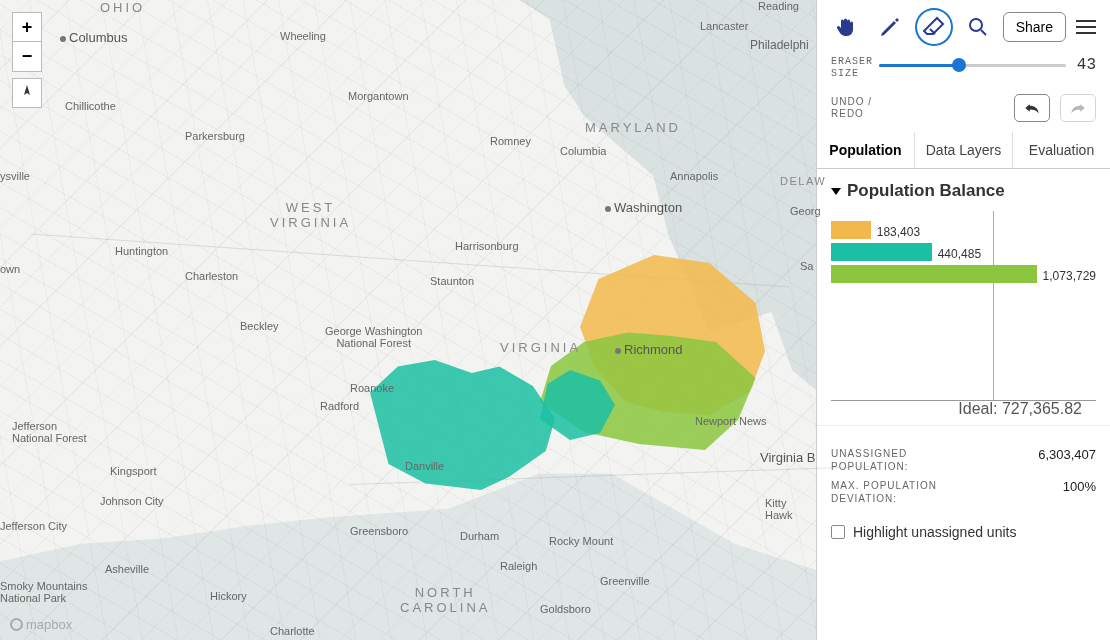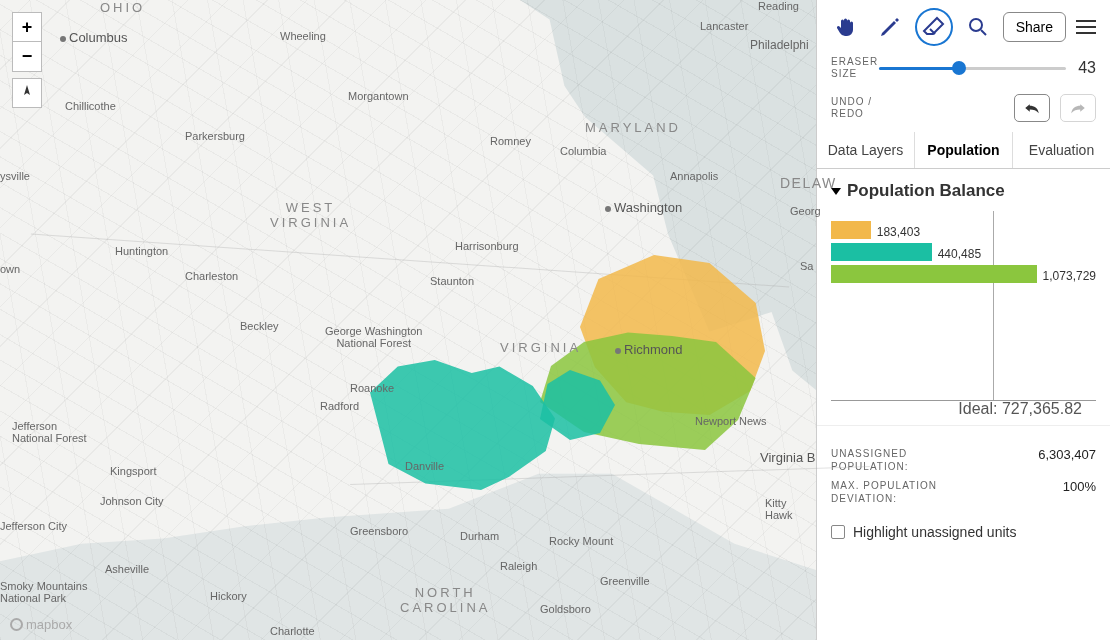--- a/index.html
+++ b/index.html
@@ -53,21 +53,21 @@
 
   
   .toolbar { display:flex; align-items:center; gap:6px; padding:8px 10px 4px; }
   .tool { width:38px; height:38px; border-radius:50%; display:flex; align-items:center; justify-content:center; cursor:pointer;}
   .tool svg { width:24px; height:24px; }
   .tool.active { border:2px solid #1976d2; }
   .share-btn { margin-left:auto; padding:6px 12px; border:1px solid #888; border-radius:6px; background:#fff; font-size:14px; cursor:pointer;}
   .menu-btn { width:28px; display:flex; flex-direction:column; gap:4px; cursor:pointer; padding:4px;}
   .menu-btn span { height:2px; background:#333; }
 
-  .slider-row { display:flex; align-items:center; padding:6px 14px 10px; gap:0;}
+  .slider-row { display:flex; align-items:flex-start; padding:6px 14px 10px; gap:0;font-family:Liberation Mono, monospace;}
   .slider-row .lbl { font-size:10px; letter-spacing:1px; color:#666; line-height:1.2; width:48px; }
   .slider { flex:1; position:relative; height:18px; }
   .slider .track { position:absolute; left:0; right:0; top:8px; height:3px; background:#ccc; border-radius:2px;}
   .slider .fill { position:absolute; left:0; width:43%; top:8px; height:3px; background:#1976d2; border-radius:2px;}
   .slider .thumb { position:absolute; left:43%; top:2px; margin-left:-7px; width:14px; height:14px; background:#1976d2; border-radius:50%; cursor:grab;}
   .slider-val { width:30px; text-align:right; font-size:16px; color:#333;}
 
   .undo-row { display:flex; align-items:center; padding:4px 14px 10px; gap:10px;}
   .undo-row .lbl { font-size:10px; letter-spacing:1px; color:#666; line-height:1.2; width:48px; }
   .urbtn { width:36px; height:28px; border:1px solid #888; border-radius:5px; background:#fff; display:flex; align-items:center; justify-content:center; cursor:pointer;}
@@ -120,21 +120,21 @@
     <div class="dist d-teal t1"></div>
     <div class="dist d-teal t2"></div>
 
     <span class="state-label" style="left:100px; top:0px;">OHIO</span>
     <span class="state-label" style="left:270px; top:200px; white-space:pre; text-align:center;">WEST
 VIRGINIA</span>
     <span class="state-label" style="left:500px; top:340px;">VIRGINIA</span>
     <span class="state-label" style="left:585px; top:120px;">MARYLAND</span>
     <span class="state-label" style="left:400px; top:585px; white-space:pre; text-align:center;">NORTH
 CAROLINA</span>
-    <span class="state-label" style="left:780px; top:175px; font-size:14px; letter-spacing:1.5px;">DELAW</span>
+    <span class="state-label" style="left:780px; top:175px; font-size:11px; letter-spacing:1.5px;">DELAW</span>
 
     <span class="city big" style="left:60px; top:30px;"><span class="dot"></span><span>Columbus</span></span>
     <span class="city" style="left:280px; top:30px;">Wheeling</span>
     <span class="city" style="left:185px; top:130px;">Parkersburg</span>
     <span class="city" style="left:65px; top:100px;">Chillicothe</span>
     <span class="city" style="left:115px; top:245px;">Huntington</span>
     <span class="city" style="left:185px; top:270px;">Charleston</span>
     <span class="city" style="left:240px; top:320px;">Beckley</span>
     <span class="city" style="left:325px; top:325px; white-space:pre; text-align:center;">George Washington
 National Forest</span>
@@ -242,22 +242,22 @@
           </svg>
       </div>
       <div class="urbtn dis">
         <svg viewBox="0 0 24 14">
             <path d="M15 2l6 5-6 5V9c-5 0-9 1-12 5 1-7 6-10 12-10V2z" fill="#333"></path>
           </svg>
       </div>
     </div>
 
     <div class="tabs">
+      <div class="tab active">Population</div>
       <div class="tab">Data Layers</div>
-      <div class="tab active">Population</div>
       <div class="tab">Evaluation</div>
     </div>
 
     <div class="section">
       <div class="sec-hdr">
         <span class="tri"></span>
         <span>Population Balance</span>
       </div>
       <div class="bars-area">
         <div class="ideal-line"></div>

